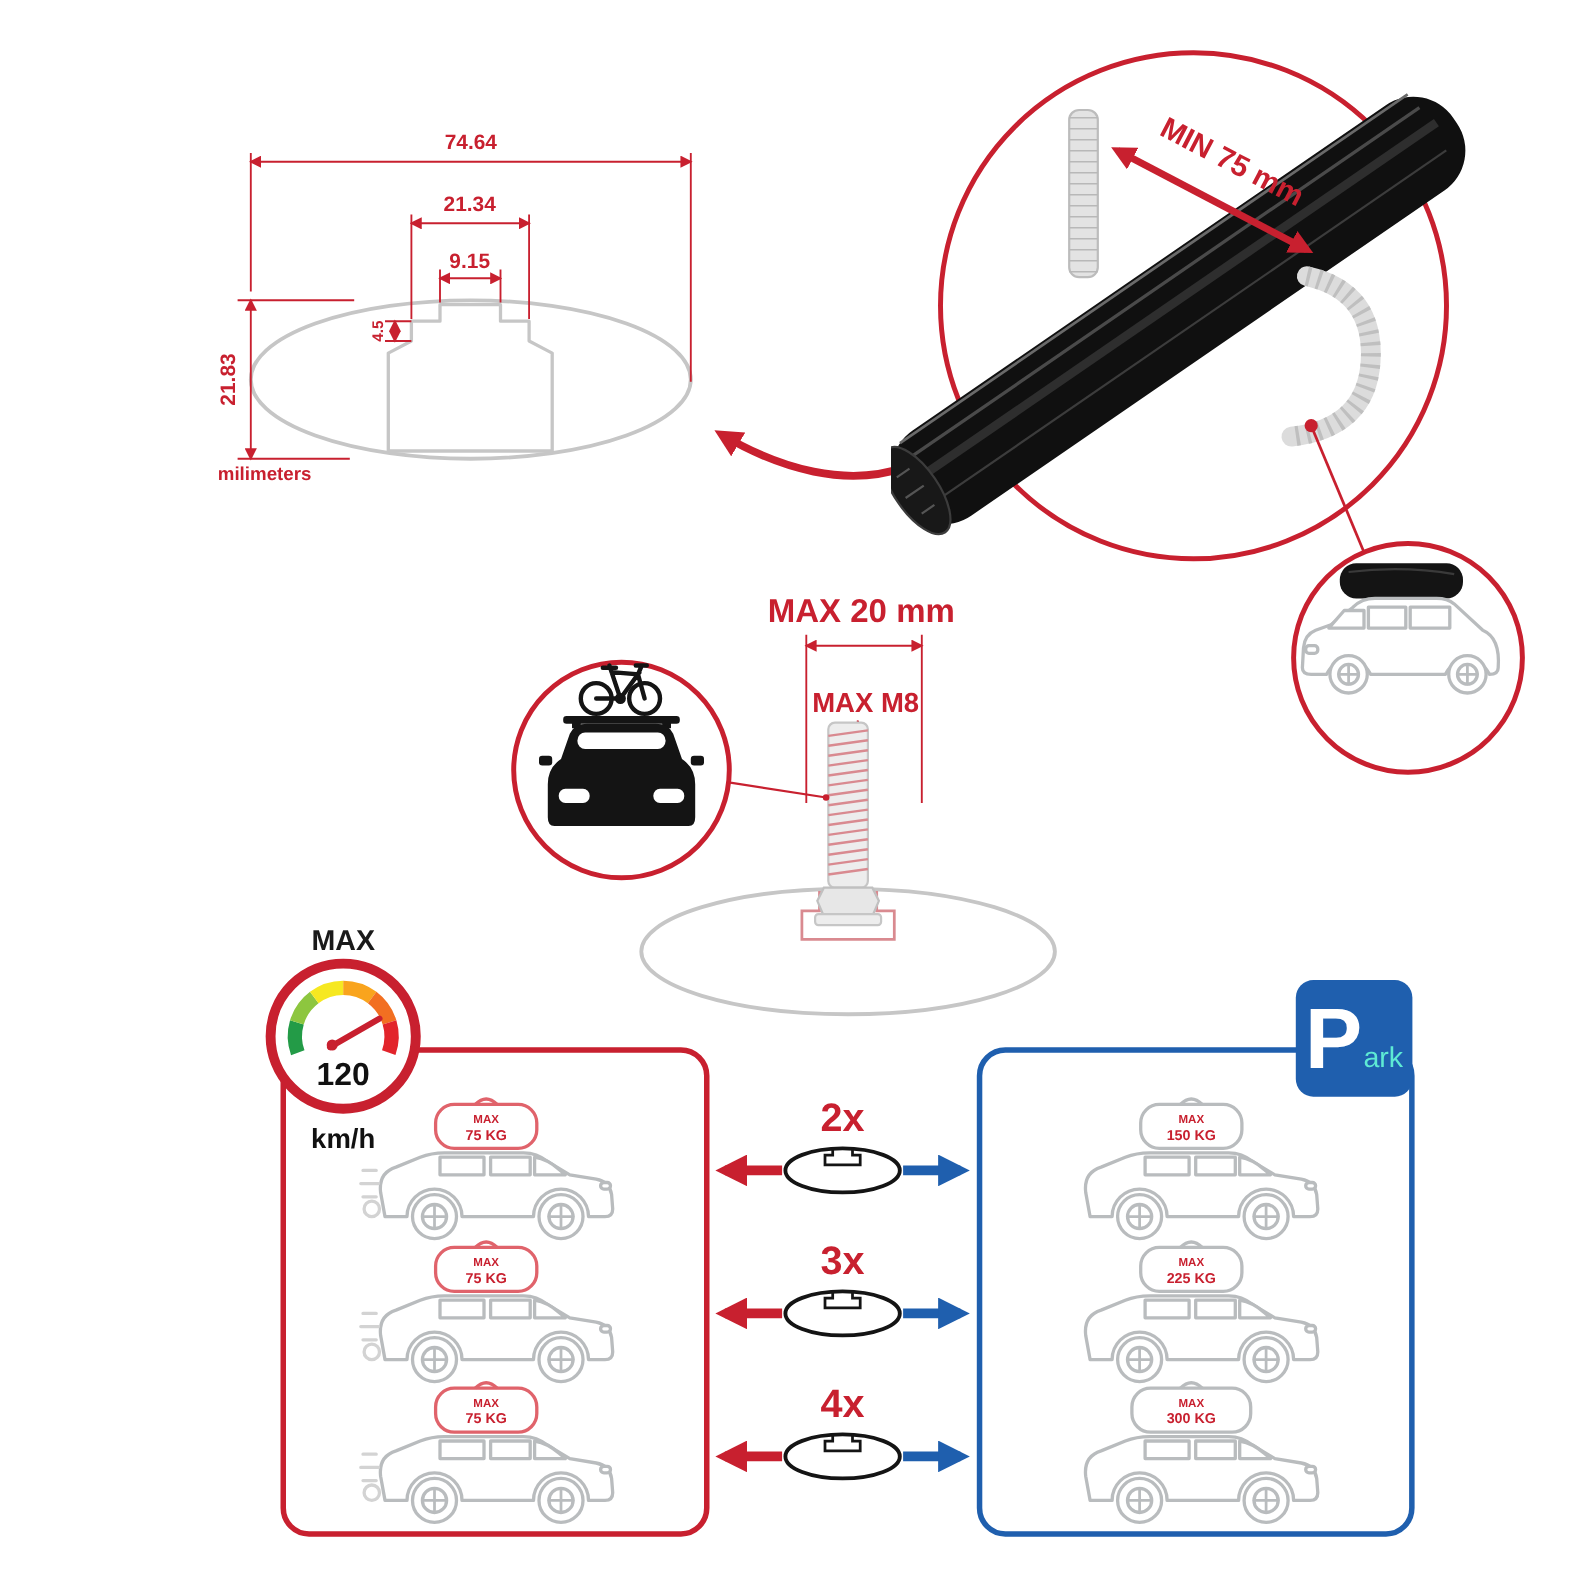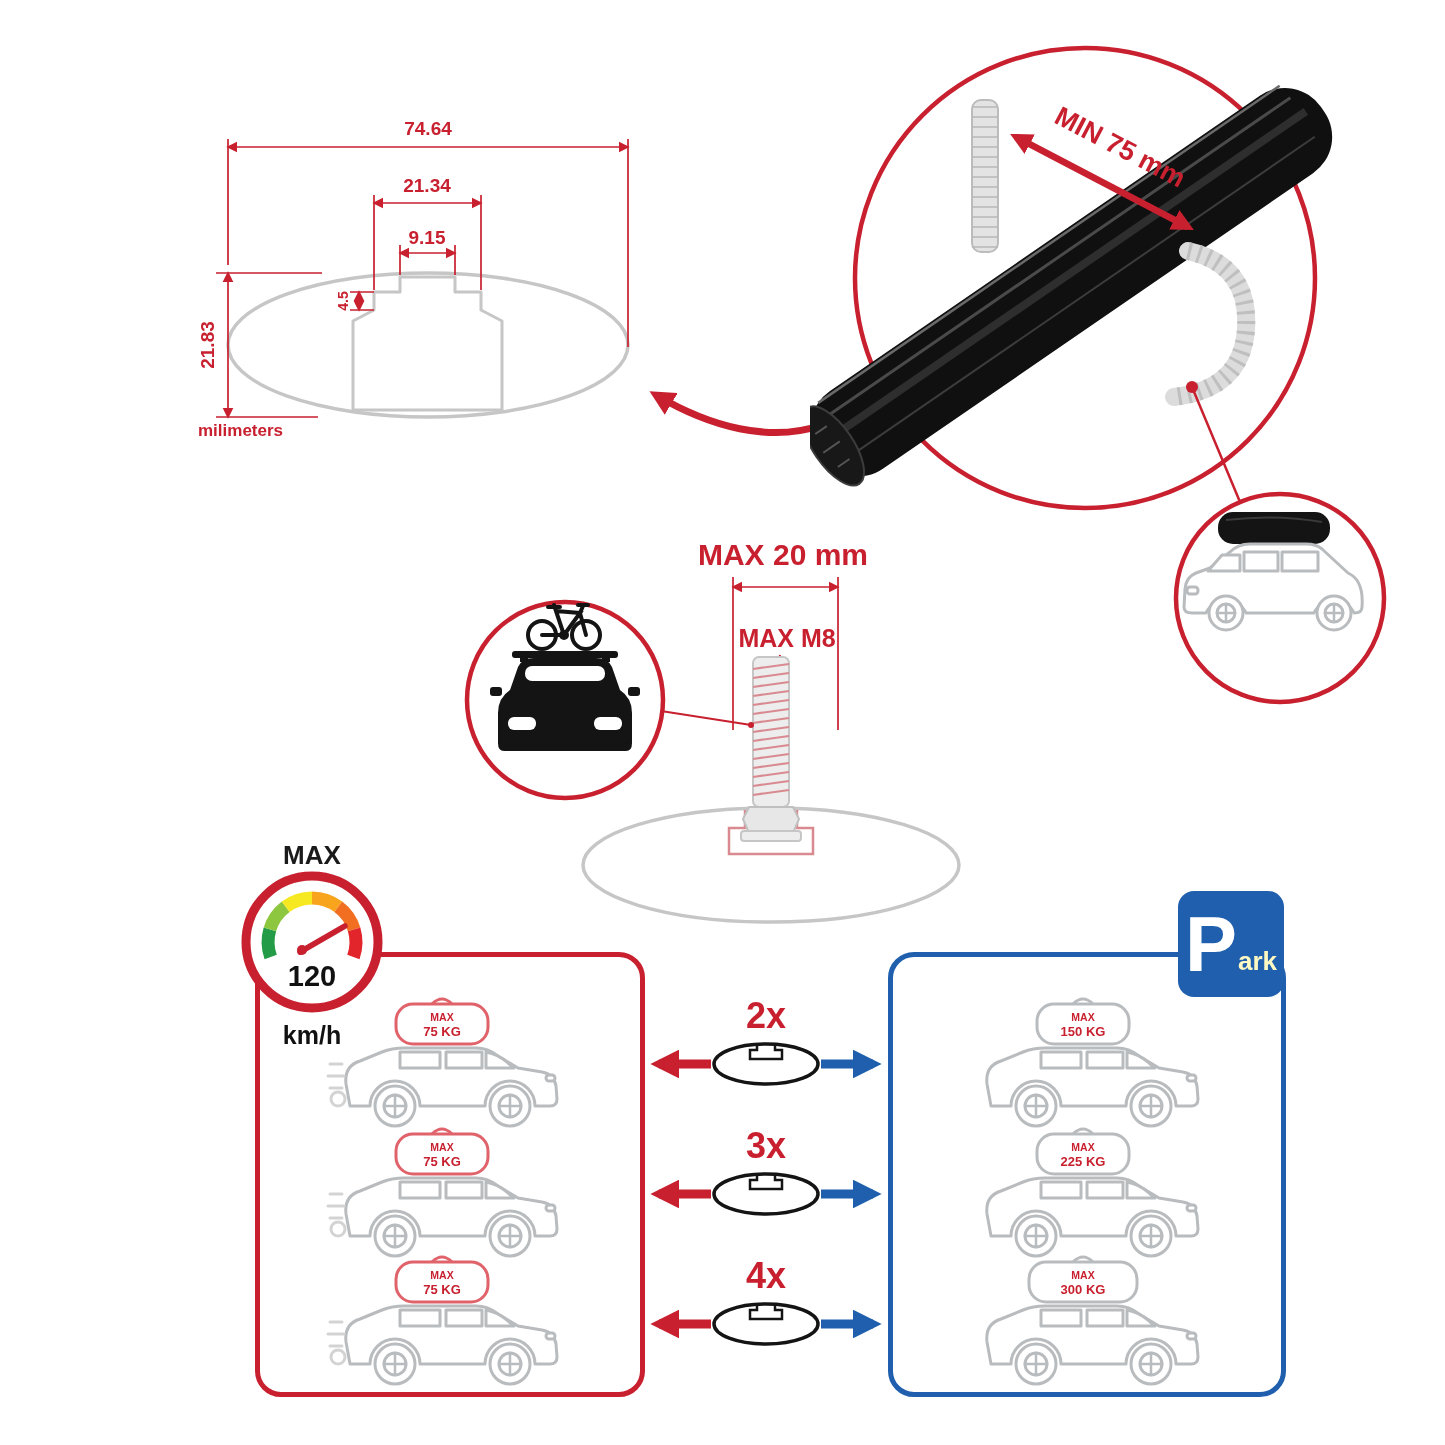--- a/index.html
+++ b/index.html
@@ -28,21 +28,21 @@
   .multtxt { fill:#c8202f; font-weight:bold; font-size:36px; text-anchor:middle; }
 
   .panel { position:absolute; top:952px; height:445px; background:#fff; border-radius:26px; }
   .panel.red { left:255px; width:390px; border:5px solid #c8202f; }
   .panel.blue { left:888px; width:398px; border:5px solid #1f5fae; }
 
   .parksign { position:absolute; left:1178px; top:891px; width:106px; height:106px;
               background:#1f5fae; border-radius:16px; display:flex; align-items:center;
               justify-content:center; z-index:4; }
   .parksign .p { color:#fff; font-weight:bold; font-size:78px; line-height:1; }
-  .parksign .ark { color:#fef9c3; font-weight:bold; font-size:26px; margin-top:34px; margin-left:1px; }
+  .parksign .ark { color:#5eead4; font-weight:normal; font-size:26px; margin-top:34px; margin-left:1px; }
 
   .speedo { z-index:6; }
   .blk { stroke:#141414; fill:#fff; }
 </style>
 </head>
 <body>
 
 <div class="canvas">
 
   <svg width="0" height="0" style="position:absolute" aria-hidden="true">

